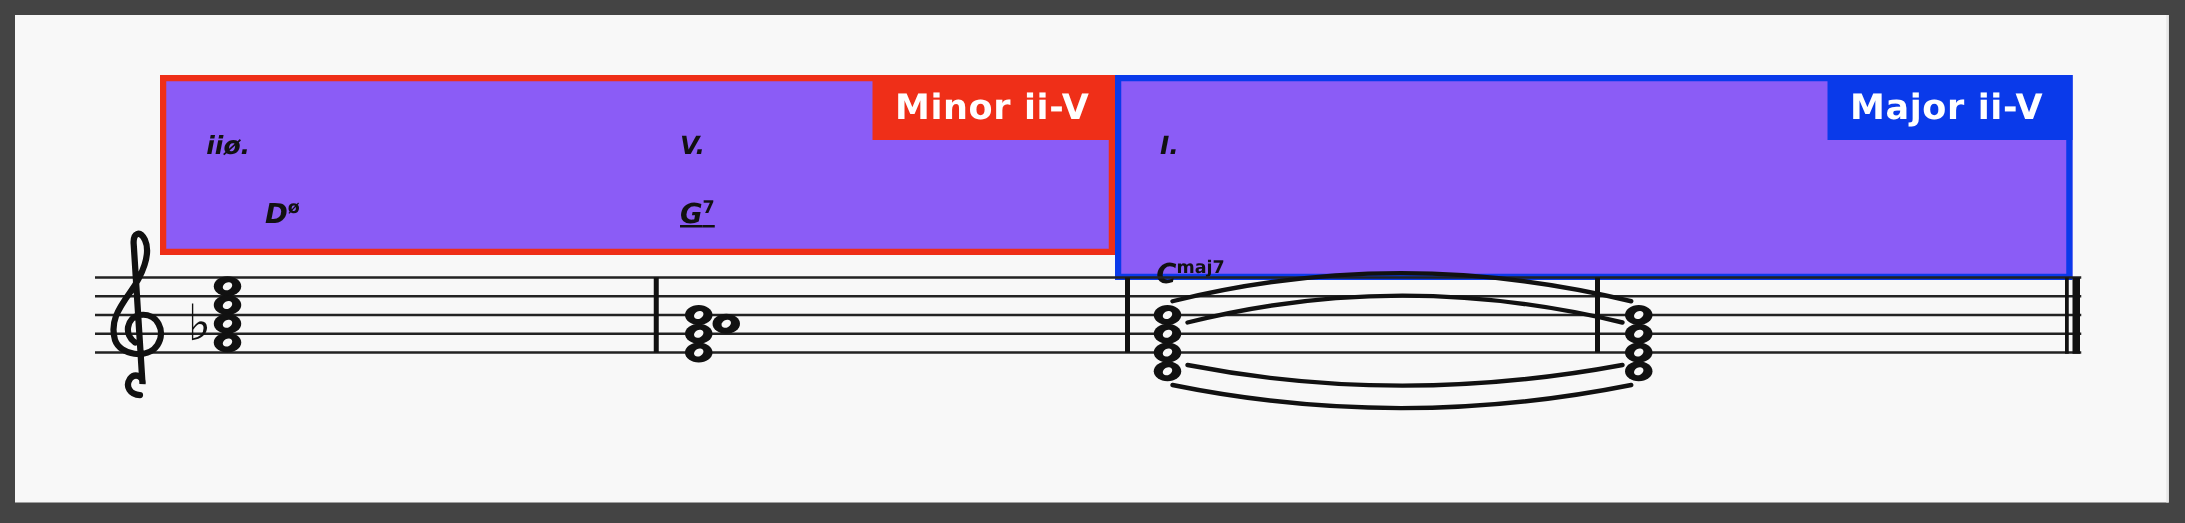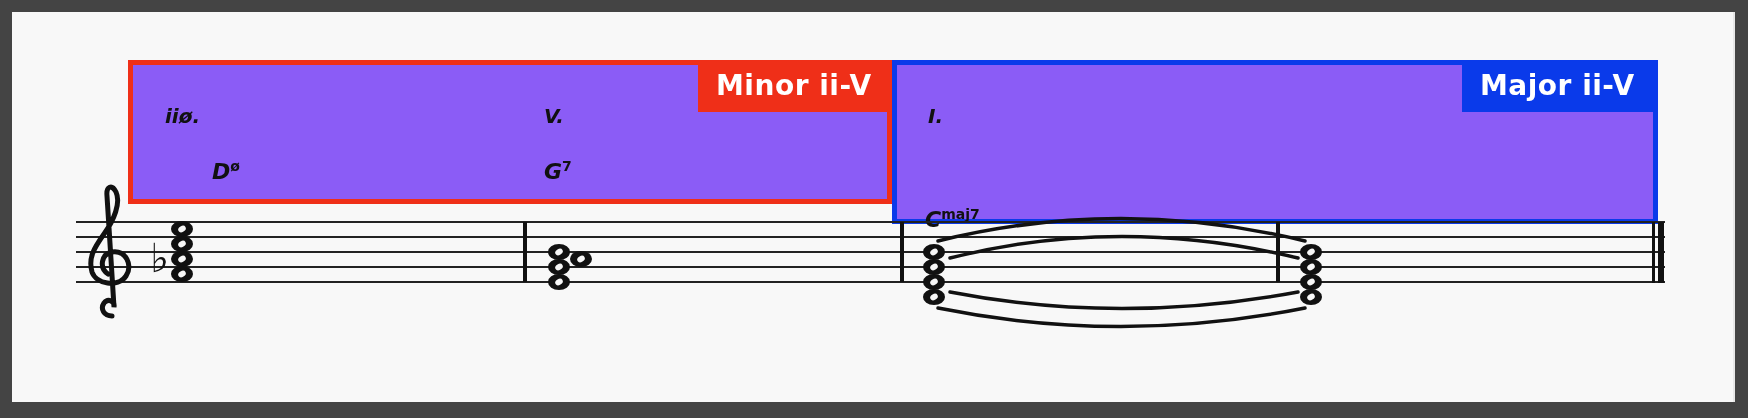--- a/index.html
+++ b/index.html
@@ -54,21 +54,21 @@
 <body>
 
 <div class="page"></div>
 
 <div class="progression-box box-minor">
   <div class="box-tag">Minor ii-V</div>
 </div>
 <div class="label roman" style="left:165px; top:104px;">iiø.</div>
 <div class="label chord" style="left:165px; top:158px;margin-left:47px;"><span>D</span><sup>ø</sup></div>
 <div class="label roman" style="left:544px; top:104px;">V.</div>
-<div class="label chord" style="left:544px; top:158px;"><span>G</span><sup>7</sup></div>
+<div class="label chord" style="left:544px; top:158px;text-decoration:underline;"><span>G</span><sup>7</sup></div>
 
 <div class="progression-box box-major">
   <div class="box-tag">Major ii-V</div>
 </div>
 <div class="label roman" style="left:928px; top:104px;">I.</div>
 <div class="label chord" style="left:925px; top:158px;margin-top:48px;"><span>C</span><sup>maj7</sup></div>
 
 <svg class="staff" width="1748" height="418">
   <g stroke="#222" stroke-width="2">
     <line x1="76" y1="222" x2="1665" y2="222"></line>

